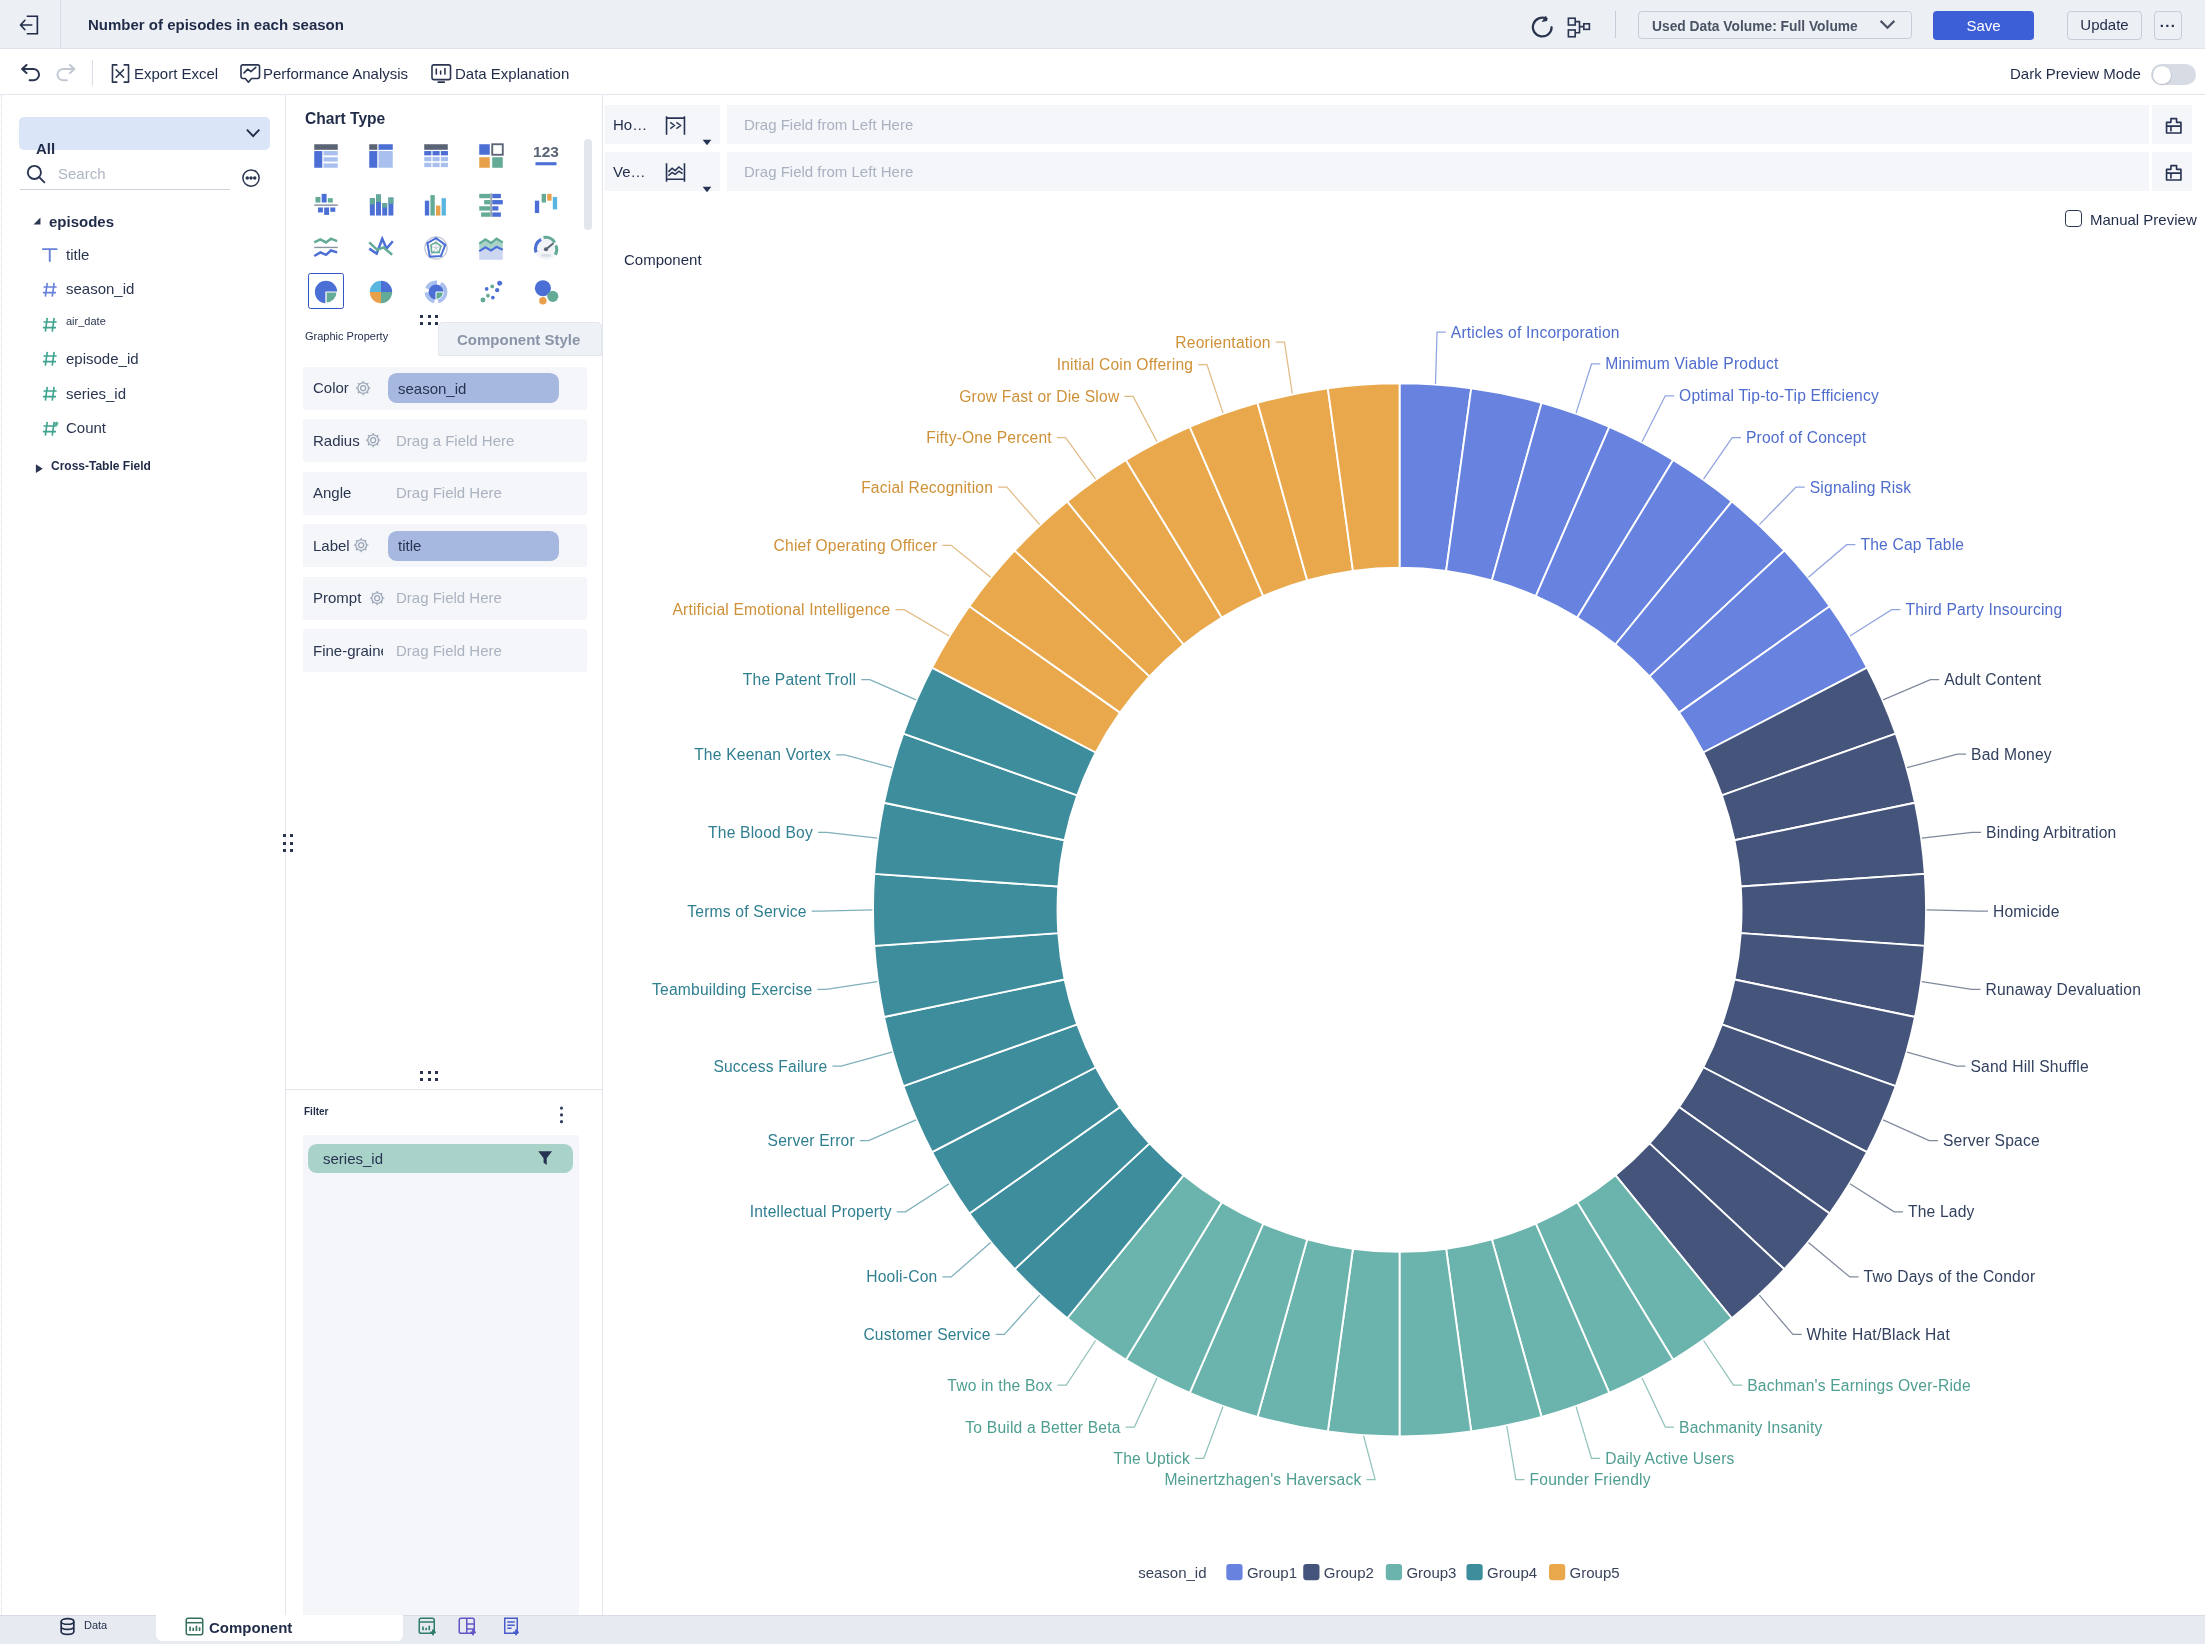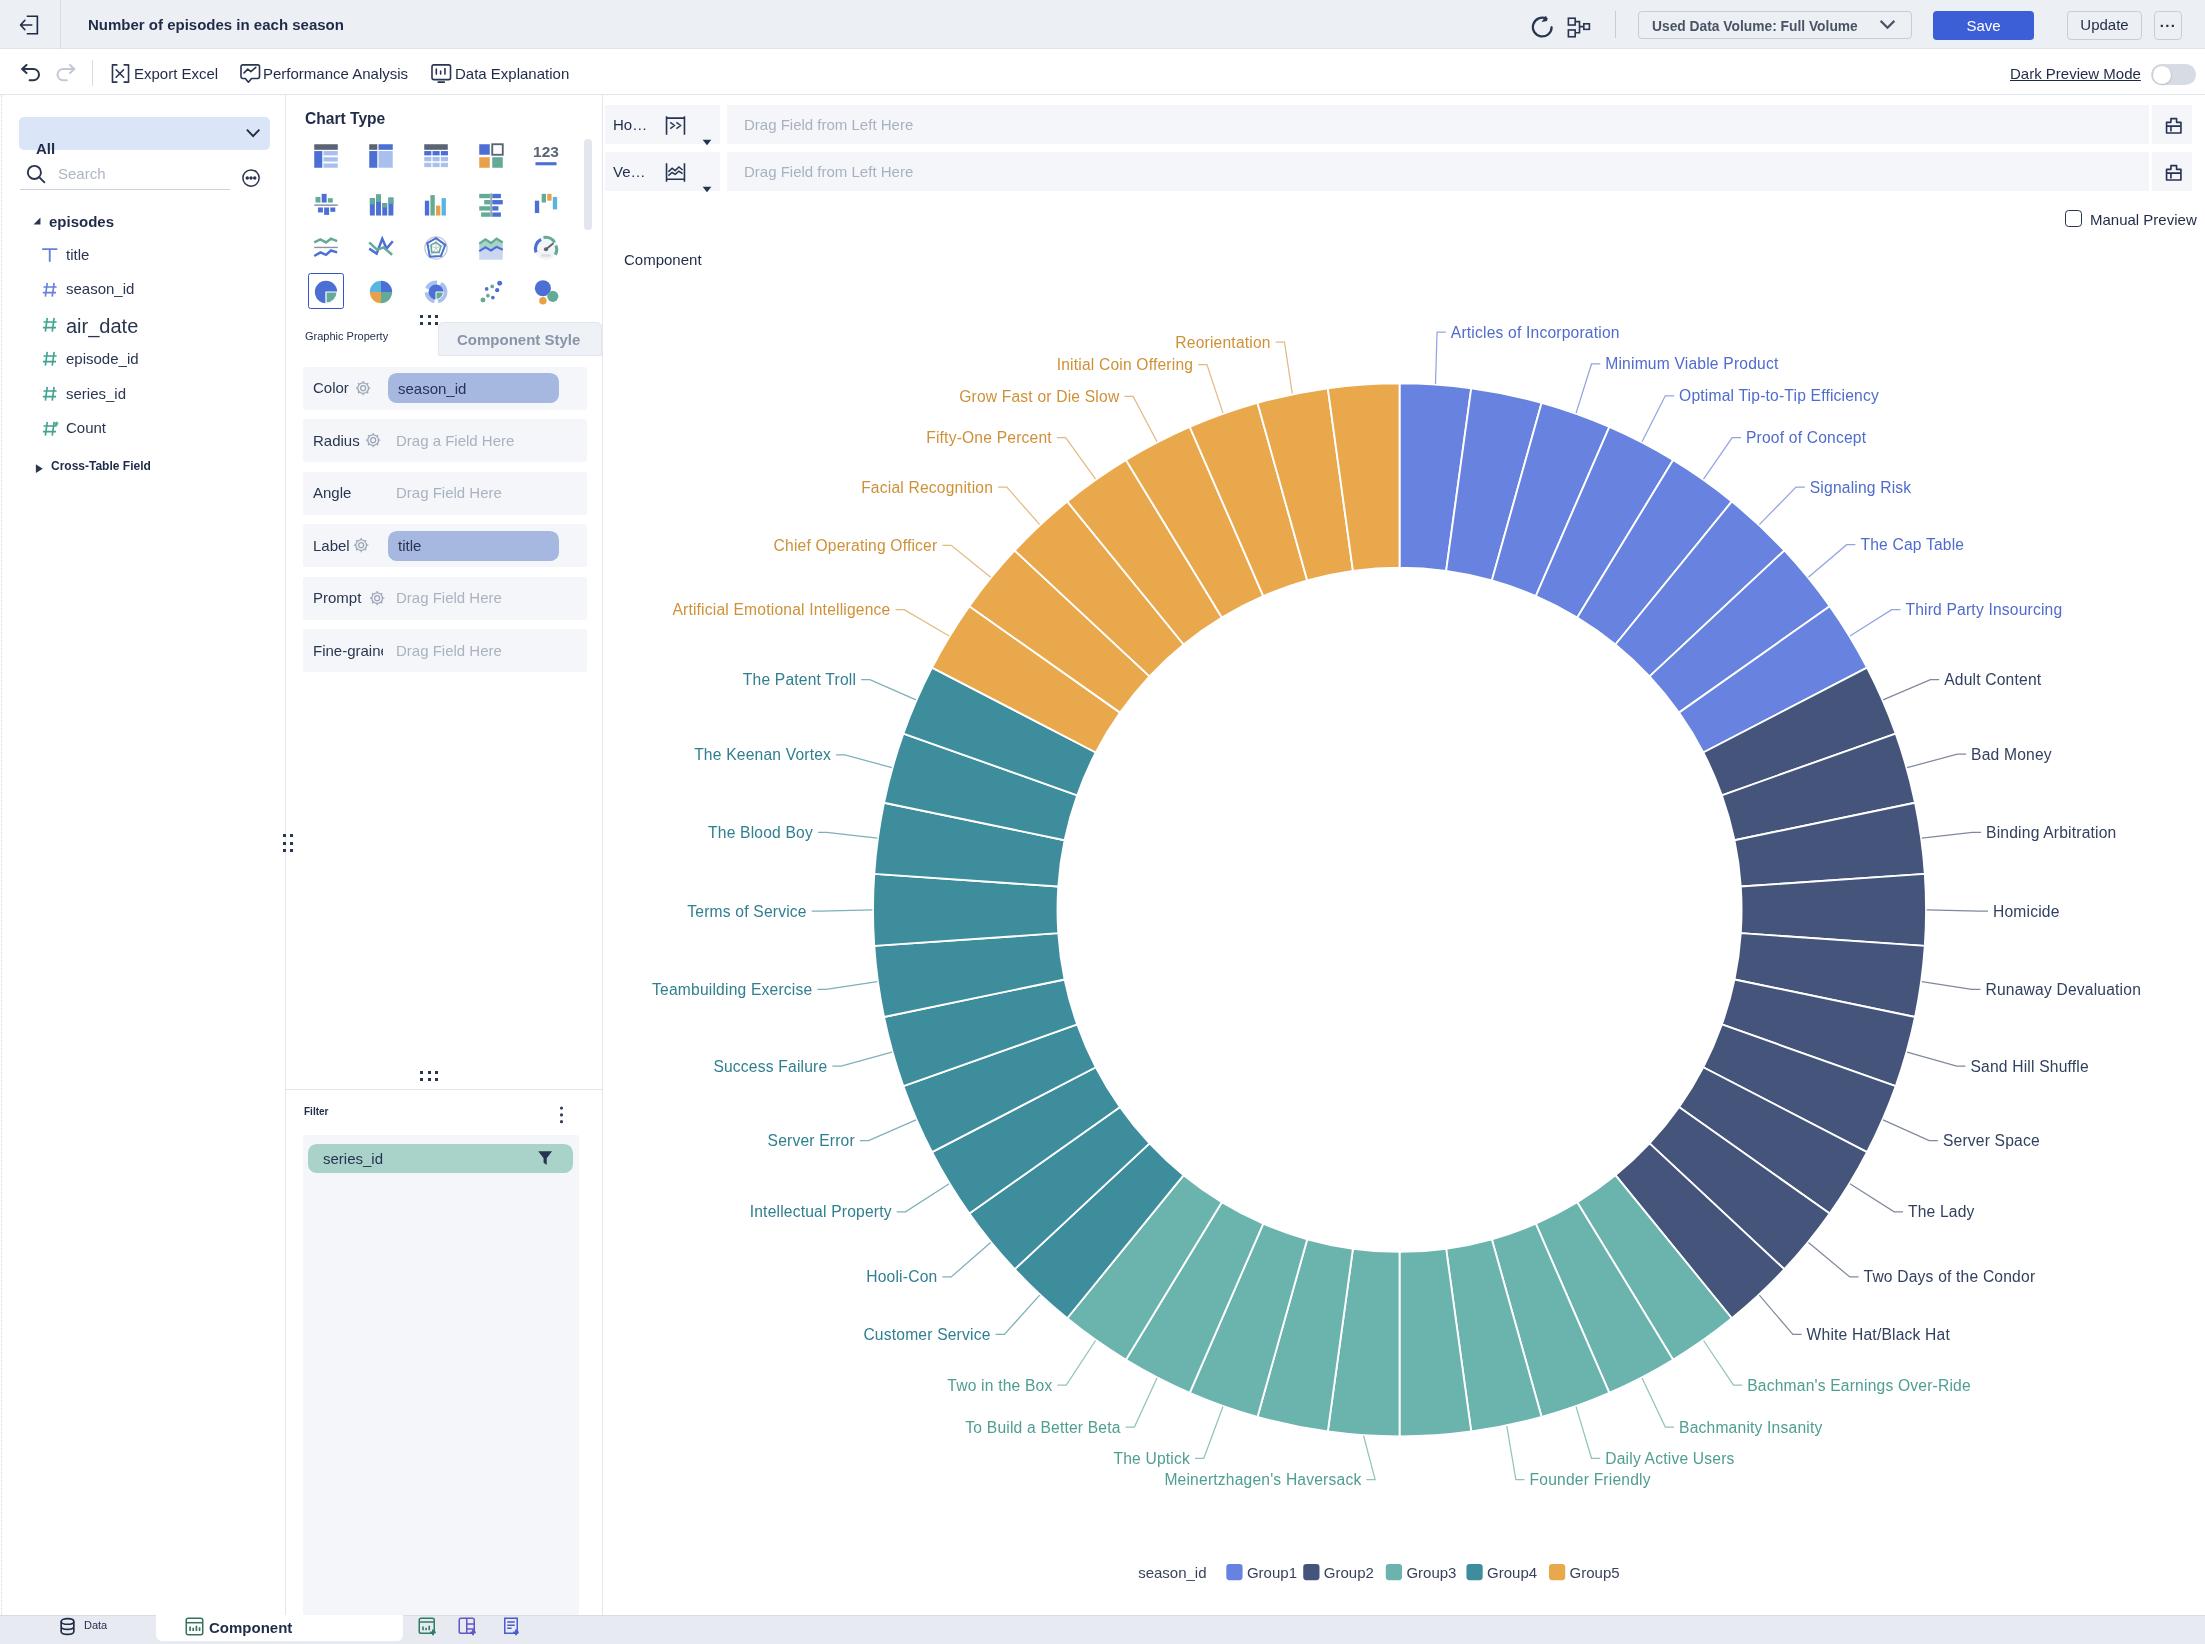--- a/index.html
+++ b/index.html
@@ -55,21 +55,21 @@
 <path d="M3 6 a3 3 0 0 1 3-3 h24 a3 3 0 0 1 3 3 v16 a3 3 0 0 1 -3 3 h-10 l-5 6 l-5 -6 h-4 a3 3 0 0 1 -3-3 z" stroke-linejoin="round"></path>
 <path d="M8 16 l6-6 l5 4 l8-7" stroke-linecap="round" stroke-linejoin="round"></path>
 </svg>
 <div class="abs nav" style="left:263px;top:65px;font-size:15px;">Performance Analysis</div>
 <svg class="abs" style="left:430px;top:63px" width="22.5" height="21" viewBox="0 0 36 34" fill="none" stroke="#2a3550" stroke-width="2.6">
 <rect x="3" y="3" width="30" height="24" rx="3"></rect>
 <path d="M10 10 v8 M17 13 v5 M24 9 v9" stroke-linecap="round"></path>
 <path d="M13 31 h10" stroke-linecap="round"></path>
 </svg>
 <div class="abs nav" style="left:455px;top:65px;font-size:15px;">Data Explanation</div>
-<div class="abs nav" style="left:2010px;top:65px;font-size:15px;text-decoration:underline;">Dark Preview Mode</div>
+<div class="abs nav" style="left:2010px;top:65px;font-size:15px;">Dark Preview Mode</div>
 <div class="abs" style="left:2151px;top:64px;width:45px;height:21px;background:#d6dbe4;border-radius:10.6px;"></div>
 <div class="abs" style="left:2153px;top:66px;width:17.5px;height:17.5px;background:#fff;border-radius:50%;box-shadow:0 0.6px 1.9px rgba(0,0,0,.25);"></div>
 <div class="abs" style="left:0.6px;top:95px;height:1520px;width:0;border-left:1.3px dotted #d7dce4;"></div>
 <div class="abs" style="left:285px;top:95px;width:0.6px;height:1520px;background:#e3e6ec;"></div>
 <div class="abs" style="left:602px;top:95px;width:0.6px;height:1520px;background:#e3e6ec;"></div>
 <div class="abs" style="left:19px;top:117px;width:251px;height:33px;background:#dbe5f8;border-radius:5px;"></div>
 <div class="abs nav" style="left:36px;top:140px;font-size:15px;font-weight:bold;">All</div>
 <svg class="abs" style="left:245px;top:128px" width="16.3" height="10.6" viewBox="0 0 26 17" fill="none">
     <path d="M3 2.5 l10 10.5 l10-10.5" stroke="#1f2b48" stroke-width="3"></path>
   </svg>
@@ -93,21 +93,21 @@
 <path d="M3 5 h22 M14 5 v19" stroke-linecap="round"></path>
   </svg>
 <div class="abs" style="left:66px;top:246px;font-size:15px;color:#2a3650;">title</div>
 <svg class="abs" style="left:41px;top:281px" width="17.5" height="17.5" viewBox="0 0 28 28" fill="none" stroke="#6781d8" stroke-width="2.6">
 <path d="M10 3 L7 25 M21 3 L18 25 M4 9.5 h21 M3 18.5 h21"></path>
   </svg>
 <div class="abs" style="left:66px;top:280px;font-size:15px;color:#2a3650;">season_id</div>
 <svg class="abs" style="left:41px;top:316px" width="17.5" height="17.5" viewBox="0 0 28 28" fill="none" stroke="#3fa38f" stroke-width="2.6">
 <path d="M10 3 L7 25 M21 3 L18 25 M4 9.5 h21 M3 18.5 h21"></path>
   </svg>
-<div class="abs" style="left:66px;top:315px;font-size:20px;color:#2a3650;">air_date</div>
+<div class="abs" style="left:66px;top:315px;font-size:11px;color:#2a3650;">air_date</div>
 <svg class="abs" style="left:41px;top:350px" width="17.5" height="17.5" viewBox="0 0 28 28" fill="none" stroke="#3fa38f" stroke-width="2.6">
 <path d="M10 3 L7 25 M21 3 L18 25 M4 9.5 h21 M3 18.5 h21"></path>
   </svg>
 <div class="abs" style="left:66px;top:350px;font-size:15px;color:#2a3650;">episode_id</div>
 <svg class="abs" style="left:41px;top:385px" width="17.5" height="17.5" viewBox="0 0 28 28" fill="none" stroke="#3fa38f" stroke-width="2.6">
 <path d="M10 3 L7 25 M21 3 L18 25 M4 9.5 h21 M3 18.5 h21"></path>
   </svg>
 <div class="abs" style="left:66px;top:385px;font-size:15px;color:#2a3650;">series_id</div>
 <svg class="abs" style="left:41px;top:420px" width="17.5" height="17.5" viewBox="0 0 28 28" fill="none" stroke="#3fa38f" stroke-width="2.6">
 <path d="M10 3 L7 25 M21 3 L18 25 M4 9.5 h21 M3 18.5 h21"></path>

